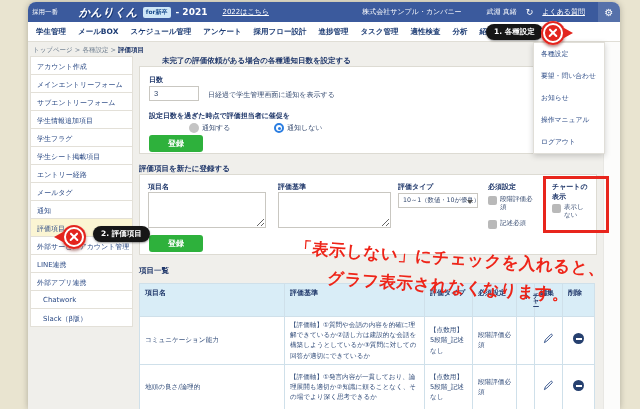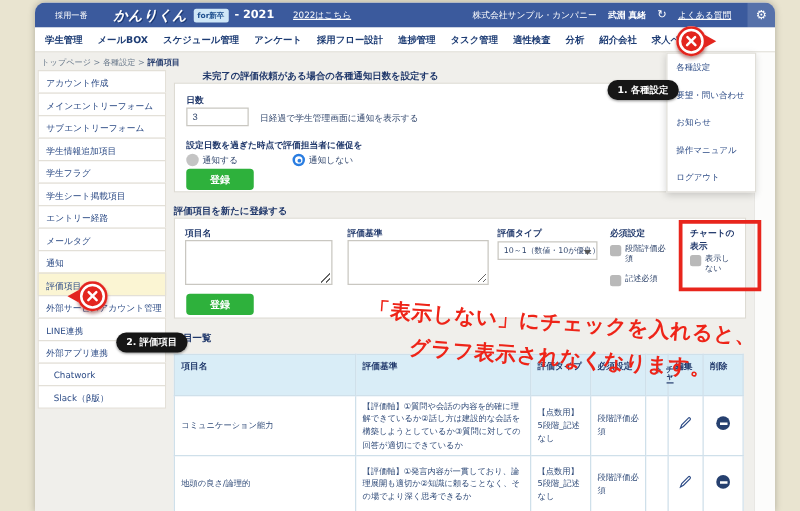--- a/index.html
+++ b/index.html
@@ -11,29 +11,29 @@
     color:#2f4a78;
   }
   
   #window {
     position:absolute; left:28px; top:2px; width:592px; height:407px;
     background:#f0efeb; border-radius:8px 8px 0 0; overflow:hidden;
     box-shadow:0 0 6px rgba(0,0,0,.25);
   }
   
   .topbar { position:absolute; left:0; top:0; width:592px; height:20px;
-    background:#3b5a9d; display:flex; align-items:center; padding-left:16px; gap:5px; color:#fff; }
+    background:#3b5a9d; display:flex; align-items:center; padding-left:4px; gap:5px; color:#fff; }
   .brand-prefix { font-size:6.5px; }
   .brand-name { font-size:11px; font-weight:900; font-style:italic; letter-spacing:.5px; text-shadow:1px 1px 0 #1d3a75;margin-left:16px; }
   .brand-badge { background:#cfe7f7; color:#1d4f8f; font-size:6px; font-weight:bold; padding:1px 3px; border-radius:2px; }
   .brand-year { font-size:9px; font-weight:bold; }
   .year-link { font-size:7px; text-decoration:underline; margin-left:10px; color:#fff; }
   .tb-spacer { flex:1; }
   .tb-company { font-size:7px; }
-  .tb-user { font-size:7px; font-weight:bold; margin-left:4px; }
+  .tb-user { font-size:7px; font-weight:normal; margin-left:20px; }
   .tb-refresh { font-size:9px; margin:0 4px; }
   .tb-faq { font-size:7px; text-decoration:underline; color:#fff; }
   .tb-gear { width:22px; height:20px; margin-left:8px; background:rgba(255,255,255,.14);
     display:flex; align-items:center; justify-content:center; font-size:10px; }
   
   .navbar { position:absolute; left:0; top:20px; width:592px; height:20px; background:#fff;
     border-bottom:1px solid #e0ded6; display:flex; align-items:center; gap:12px; padding-left:8px; }
   .navbar span { font-size:7.5px; font-weight:bold; color:#1d3c74; white-space:nowrap; }
   
   .breadcrumb { position:absolute; left:5px; top:44px; font-size:6.5px; color:#6b7b8d; }
@@ -50,21 +50,21 @@
   #h2 { left:111px; top:162px; }
   #h3 { left:111px; top:264px; }
   
   .panel { position:absolute; background:#fff; border:1px solid #dddbd3; }
   #box1 { left:111px; top:64px; width:458px; height:88px; }
   #box2 { left:111px; top:172px; width:458px; height:81px; }
   .flabel { position:absolute; font-size:7px; font-weight:bold; color:#20386b; white-space:nowrap; }
   .ftext  { position:absolute; font-size:7px; color:#33486e; white-space:nowrap; }
   #days-input { position:absolute; left:9px; top:19px; width:50px; height:15px;
     border:1px solid #c9c7c1; font-size:7.5px; padding:0 4px; color:#33486e; }
-  .radio-opt { position:absolute; display:flex; align-items:flex-end; gap:3px; font-size:7px; color:#33486e; }
+  .radio-opt { position:absolute; display:flex; align-items:flex-end; gap:3px; font-size:7px; color:#33486e;margin-left:40px; }
   .radio { width:10px; height:10px; border-radius:50%; flex:none; }
   .radio.off { background:#c4c4c4; }
   .radio.on { border:2.5px solid #2a7de1; background:#fff; position:relative; }
   .radio.on::after { content:""; position:absolute; inset:0; margin:auto; width:3px; height:3px;
     border-radius:50%; background:#2a7de1; }
   .btn-green { position:absolute; width:54px; height:17px; background:#2eb13c; border:none;
     border-radius:3px; color:#fff; font-size:8px; font-weight:bold;
     font-family:inherit; display:flex; align-items:center; justify-content:center; }
   textarea.ta { position:absolute; border:1px solid #c9c7c1; resize:both; font-family:inherit; font-size:7px; }
   .select { position:absolute; border:1px solid #c9c7c1; background:#fff; height:15px;
@@ -90,21 +90,21 @@
   .icon-minus::after { content:""; position:absolute; left:2.5px; top:4.6px; width:6px; height:1.8px; background:#fff; }
   
   .dropdown { position:absolute; left:505px; top:40px; width:72px; background:#fff; z-index:40;
     border:1px solid #e0ded8; box-shadow:0 2px 6px rgba(0,0,0,.18); list-style:none; }
   .dropdown li { font-size:6.8px; color:#2b4a85; padding:6px 7px; white-space:nowrap; }
   
   .scrollstrip { position:absolute; right:0; top:40px; bottom:0; width:17px; background:#fcfcfb;
     border-left:1px solid #e8e7e3; z-index:5; }
   
   .pill { position:absolute; background:#161616; color:#fff; font-size:7.5px; font-weight:bold;
-    padding:3px 8px; border-radius:9px; z-index:60; white-space:nowrap; box-shadow:0 1px 2px rgba(0,0,0,.4);margin-top:40px; }
+    padding:3px 8px; border-radius:9px; z-index:60; white-space:nowrap; box-shadow:0 1px 2px rgba(0,0,0,.4); }
   #pill1 { left:486px; top:24px; }
   #pill2 { left:93px; top:226px; }
   .xc { position:absolute; width:24px; height:24px; border-radius:50%; background:#e3251e; z-index:70;
     box-shadow:inset 0 0 0 2px #e3251e, inset 0 0 0 4px #fff, 0 2px 3px rgba(100,10,5,.45); }
   .xc::before,.xc::after { content:""; position:absolute; left:50%; top:50%; width:11px; height:2.4px;
     background:#fff; border-radius:1px; }
   .xc::before { transform:translate(-50%,-50%) rotate(45deg); }
   .xc::after  { transform:translate(-50%,-50%) rotate(-45deg); }
   .xc .tail { position:absolute; top:50%; transform:translateY(-50%); width:0; height:0;
     border-top:5px solid transparent; border-bottom:5px solid transparent; }

